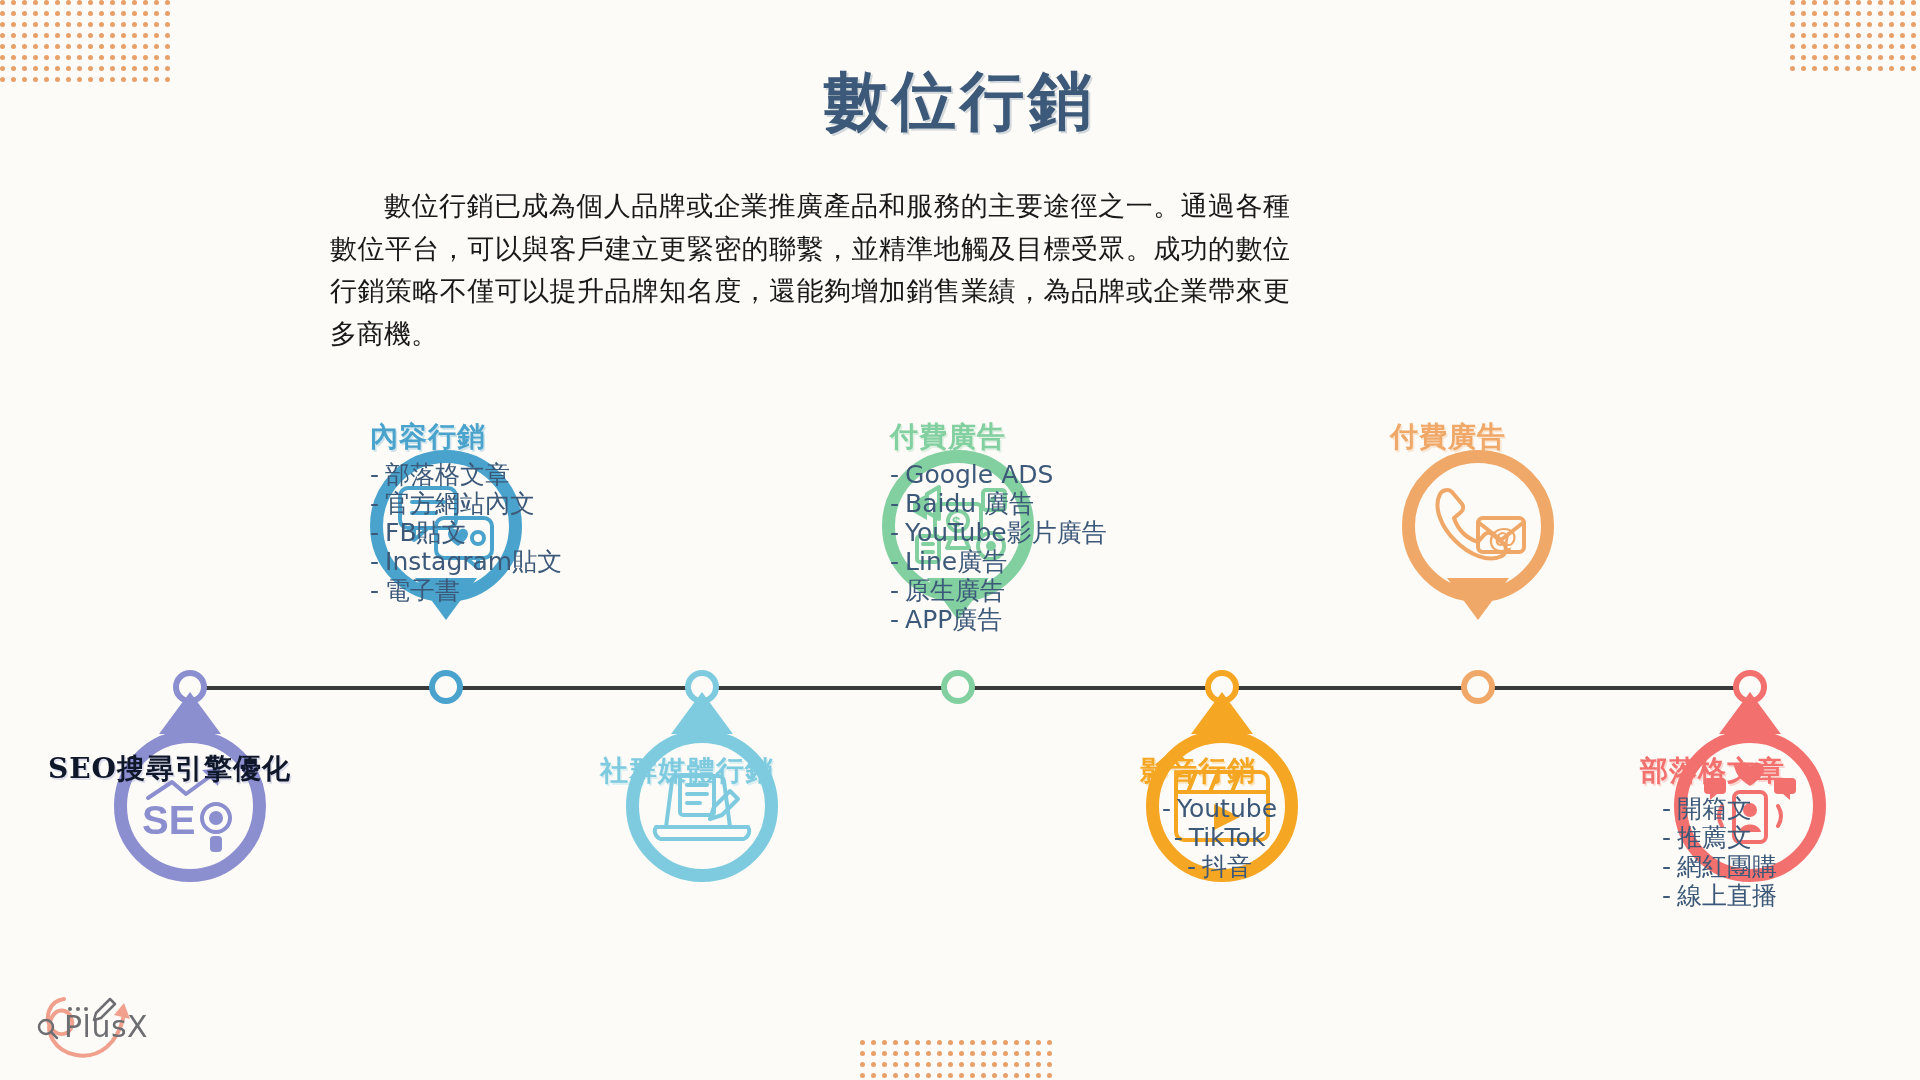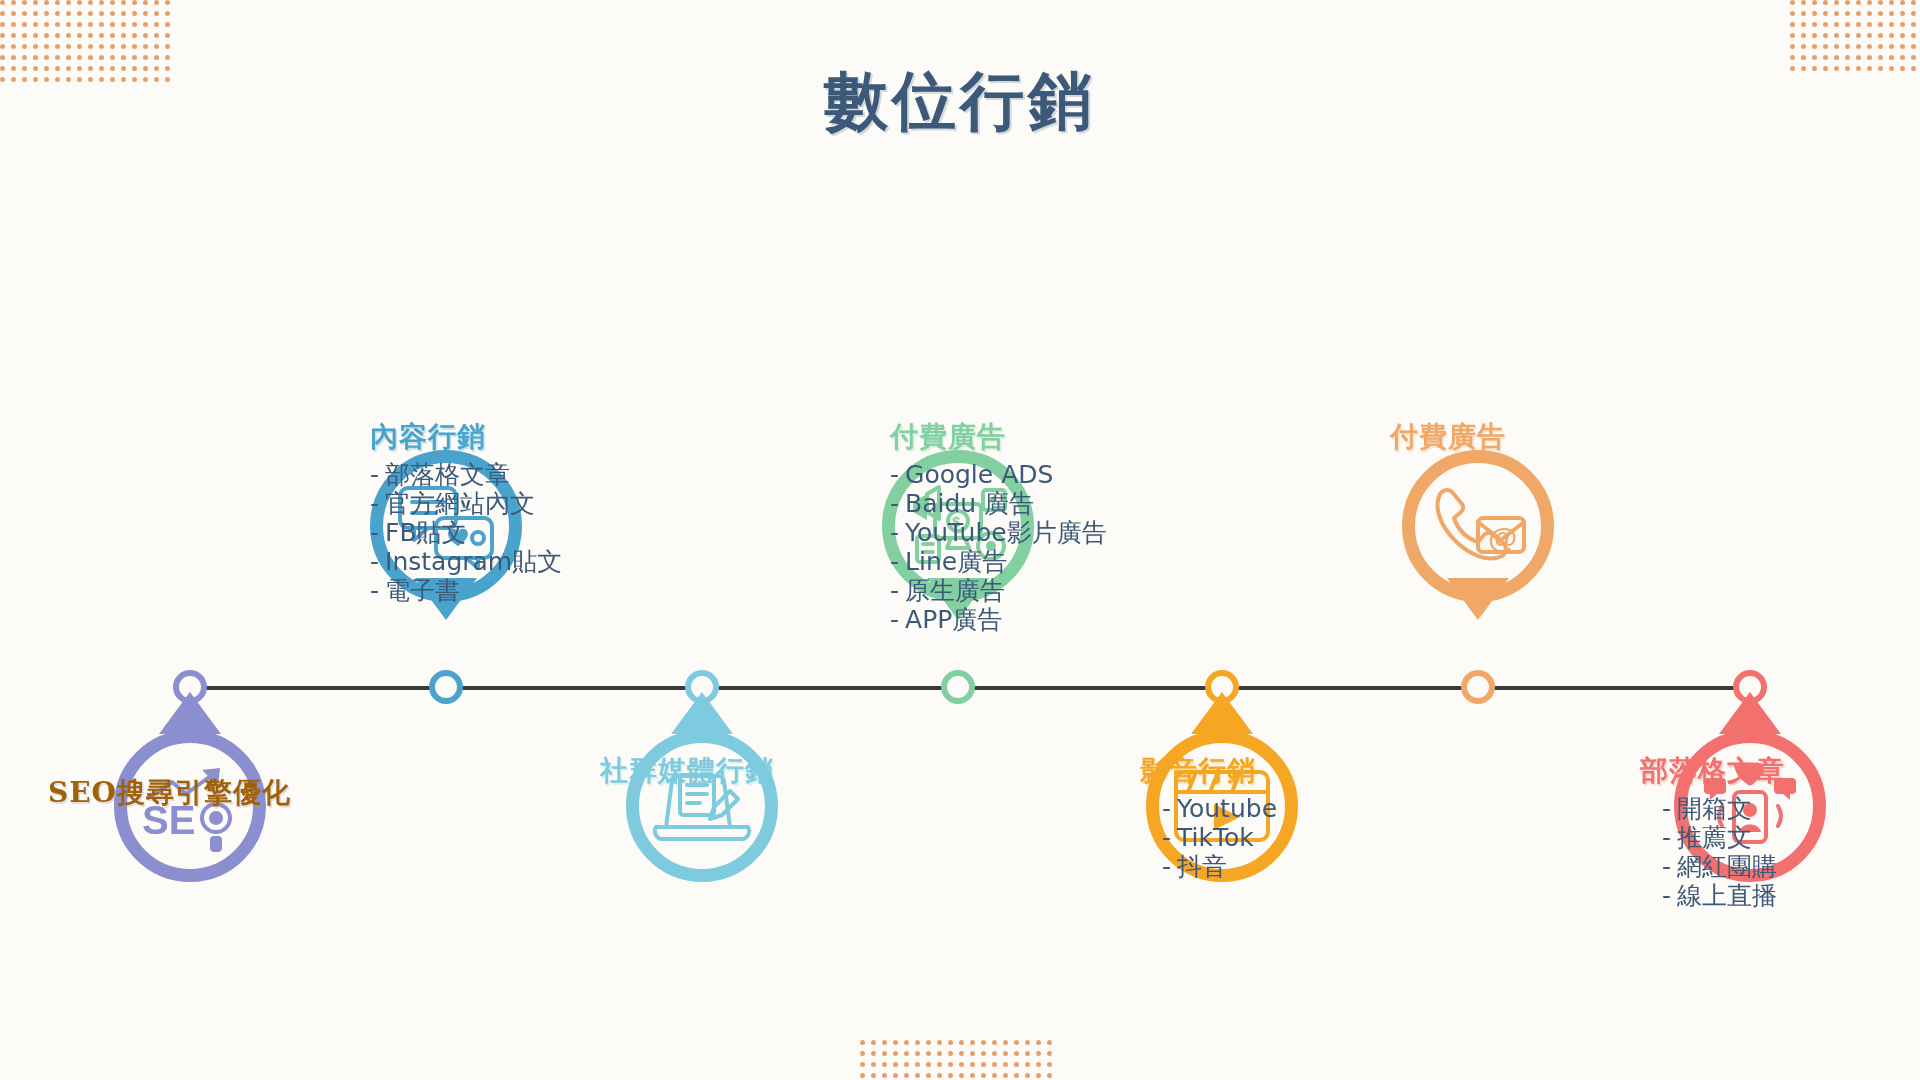--- a/index.html
+++ b/index.html
@@ -387,41 +387,42 @@
       <i style="left: 121px; top: 33px; background: rgb(232, 160, 106);"></i>
       <i style="left: 132px; top: 33px; background: rgb(232, 160, 106);"></i>
       <i style="left: 143px; top: 33px; background: rgb(232, 160, 106);"></i>
       <i style="left: 154px; top: 33px; background: rgb(232, 160, 106);"></i>
       <i style="left: 165px; top: 33px; background: rgb(232, 160, 106);"></i>
       <i style="left: 176px; top: 33px; background: rgb(232, 160, 106);"></i>
       <i style="left: 187px; top: 33px; background: rgb(232, 160, 106);"></i>
     </div>
 
   <div id="page-title">數位行銷</div>
+  <div id="intro">數位行銷已成為個人品牌或企業推廣產品和服務的主要途徑之一。通過各種數位平台，可以與客戶建立更緊密的聯繫，並精準地觸及目標受眾。成功的數位行銷策略不僅可以提升品牌知名度，還能夠增加銷售業績，為品牌或企業帶來更多商機。</div>
 
   <div id="timeline-axis"></div>
 
   <div id="nodes-layer">
       <div class="node-dot" style="left: 173px; border-color: rgb(139, 142, 207);"></div>
       <div class="pin down" style="left: 114px; top: 730px;">
         <div class="head" style="border-color: rgb(139, 142, 207);"></div>
         <div class="tail" style="border-bottom-color: rgb(139, 142, 207);"></div>
         <div class="glyph">
           <svg width="104" height="92" viewBox="0 0 104 92">
             <path d="M10 38 L34 22 L48 34 L78 12" stroke="#8b8ecf" fill="none" stroke-width="4" stroke-linecap="round" stroke-linejoin="round"></path>
             <path d="M64 10 L82 8 L80 26 Z" fill="#8b8ecf"></path>
             <text x="4" y="74" font-family="Liberation Sans,sans-serif" font-size="40" font-weight="bold" fill="#8b8ecf">SE</text>
             <circle cx="78" cy="58" r="14" stroke="#8b8ecf" fill="none" stroke-width="4" stroke-linecap="round" stroke-linejoin="round"></circle>
             <circle cx="78" cy="58" r="7" fill="#8b8ecf"></circle>
             <rect x="72" y="76" width="12" height="16" rx="4" fill="#8b8ecf"></rect>
           </svg>
         </div>
       </div>
       <div class="block" style="left: 48px; top: 750px;">
-        <div class="bt" style="color: #a16207; text-shadow: rgba(139, 142, 207, 0.267) 1.5px 1.5px 0px; margin-top: 24px;">SEO搜尋引擎優化</div>
+        <div class="bt" style="color: #0f172a; text-shadow: rgba(139, 142, 207, 0.267) 1.5px 1.5px 0px;">SEO搜尋引擎優化</div>
       </div>
       <div class="node-dot" style="left: 429px; border-color: rgb(73, 163, 204);"></div>
       <div class="pin up" style="left: 370px; top: 450px;">
         <div class="head" style="border-color: rgb(73, 163, 204);"></div>
         <div class="tail" style="border-top-color: rgb(73, 163, 204);"></div>
         <div class="glyph">
           <svg width="100" height="88" viewBox="0 0 100 88">
             <rect x="4" y="6" width="56" height="40" rx="8" stroke="#49a3cc" fill="none" stroke-width="4" stroke-linecap="round" stroke-linejoin="round"></rect>
             <path d="M18 46 L18 58 L32 46" stroke="#49a3cc" fill="none" stroke-width="4" stroke-linecap="round" stroke-linejoin="round"></path>
             <line x1="16" y1="20" x2="48" y2="20" stroke="#49a3cc" fill="none" stroke-width="4" stroke-linecap="round" stroke-linejoin="round"></line>
@@ -505,21 +506,21 @@
             <line x1="6" y1="28" x2="98" y2="28" stroke="#f5a623" fill="none" stroke-width="4" stroke-linecap="round" stroke-linejoin="round"></line>
             <line x1="26" y1="8" x2="18" y2="28" stroke="#f5a623" fill="none" stroke-width="4" stroke-linecap="round" stroke-linejoin="round"></line>
             <line x1="48" y1="8" x2="40" y2="28" stroke="#f5a623" fill="none" stroke-width="4" stroke-linecap="round" stroke-linejoin="round"></line>
             <line x1="70" y1="8" x2="62" y2="28" stroke="#f5a623" fill="none" stroke-width="4" stroke-linecap="round" stroke-linejoin="round"></line>
             <path d="M44 40 L70 53 L44 66 Z" fill="#f5a623"></path>
           </svg>
         </div>
       </div>
       <div class="block" style="left: 1140px; top: 752px;">
         <div class="bt" style="color: rgb(245, 166, 35); text-shadow: rgba(245, 166, 35, 0.267) 1.5px 1.5px 0px;">影音行銷</div>
-        <ul style="padding-left: 22px;">
+        <ul style="padding-left: 22px; text-align: center;">
           <li><span class="dash">-</span><span>Youtube</span></li>
           <li><span class="dash">-</span><span>TikTok</span></li>
           <li><span class="dash">-</span><span>抖音</span></li>
         </ul>
       </div>
       <div class="node-dot" style="left: 1461px; border-color: rgb(240, 168, 104);"></div>
       <div class="pin up" style="left: 1402px; top: 450px;">
         <div class="head" style="border-color: rgb(240, 168, 104);"></div>
         <div class="tail" style="border-top-color: rgb(240, 168, 104);"></div>
         <div class="glyph">
@@ -557,14 +558,27 @@
         <div class="bt" style="color: rgb(242, 112, 110); text-shadow: rgba(242, 112, 110, 0.267) 1.5px 1.5px 0px;">部落格文章</div>
         <ul style="padding-left: 22px;">
           <li><span class="dash">-</span><span>開箱文</span></li>
           <li><span class="dash">-</span><span>推薦文</span></li>
           <li><span class="dash">-</span><span>網紅團購</span></li>
           <li><span class="dash">-</span><span>線上直播</span></li>
         </ul>
       </div>
     </div>
 
+  <div id="logo">
+    <svg width="150" height="80" viewBox="0 0 150 80">
+      <path d="M46 14 C30 16 26 34 34 44 C42 54 56 48 54 36 C52 24 40 22 34 32 C26 46 36 66 58 70 C82 74 100 58 106 30" fill="none" stroke="#f0a08c" stroke-width="4" stroke-linecap="round"></path>
+      <path d="M96 30 L106 18 L112 34 Z" fill="#f0a08c"></path>
+      <circle cx="28" cy="42" r="7" fill="none" stroke="#6d6e72" stroke-width="2.5"></circle>
+      <line x1="33" y1="47" x2="39" y2="53" stroke="#6d6e72" stroke-width="2.5" stroke-linecap="round"></line>
+      <circle cx="52" cy="24" r="2" fill="#6d6e72"></circle>
+        <circle cx="60" cy="24" r="2" fill="#6d6e72"></circle>
+      <circle cx="68" cy="24" r="2" fill="#6d6e72"></circle>
+      <path d="M78 28 L92 14 L97 19 L83 33 L76 35 Z" fill="none" stroke="#6d6e72" stroke-width="2.5" stroke-linejoin="round"></path>
+    </svg>
+    <div class="wordmark">PlusX</div>
+  </div>
 
 </div>
 
 </body></html>

